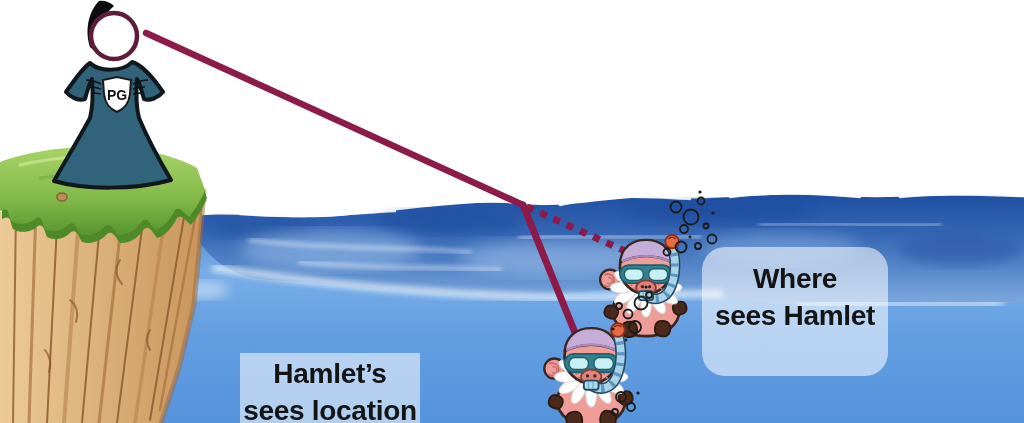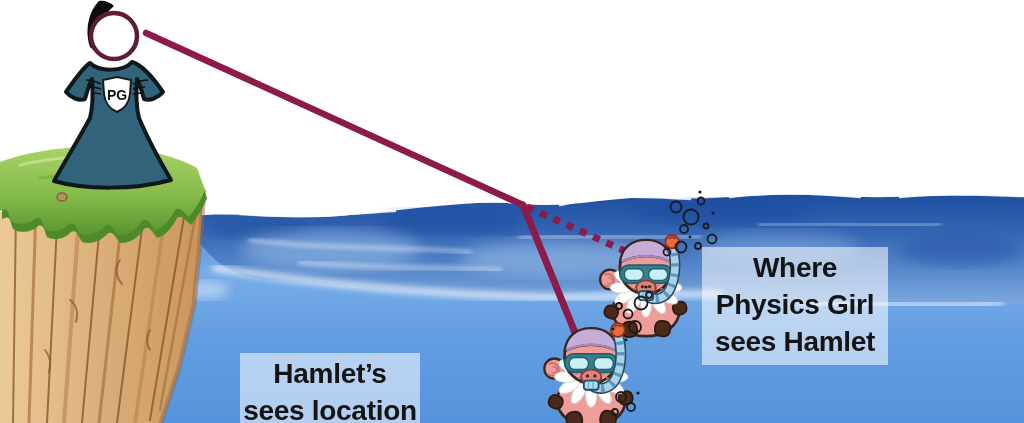--- a/index.html
+++ b/index.html
@@ -13,21 +13,21 @@
     position:absolute;
     background:rgba(255,255,255,0.55);
     color:#141414;
     text-align:center;
     font-weight:700;
     font-size:28px;
     line-height:37px;
     letter-spacing:-0.3px;
   }
   .label-real{left:240px;top:310px;width:180px;height:80px;padding-top:2px;margin-top:43px;}
-  .label-apparent{left:702px;top:247px;width:186px;height:116px;padding-top:2px;}
+  .label-apparent{left:702px;top:247px;width:186px;height:116px;padding-top:13px;border-radius:23px;}
   .label-box span{display:block;}
 </style>
 </head>
 <body>
 
 <svg id="scene-svg" class="layer" viewBox="0 0 1024 423">
   <defs>
     <linearGradient id="underGrad" x1="0" y1="230" x2="0" y2="423" gradientUnits="userSpaceOnUse">
       <stop offset="0" stop-color="#5c90cf"></stop>
       <stop offset="0.22" stop-color="#78ade8"></stop>
@@ -170,21 +170,20 @@
   </g>
 </svg>
 
 <div id="labels-layer" class="layer">
   <div class="label-box label-real">
     <span>Hamlet’s</span>
     <span>sees location</span>
   </div>
   <div class="label-box label-apparent">
     <span>Where</span>
-    <span>Physics Girl</span>
     <span>sees Hamlet</span>
   </div>
 </div>
 
 <svg id="front-svg" class="layer" viewBox="0 0 1024 423">
   <defs>
     <g id="pig">
 
       <g>
         <circle cx="20" cy="55" r="11" fill="#ef9d99" stroke="#392620" stroke-width="2.5"></circle>

